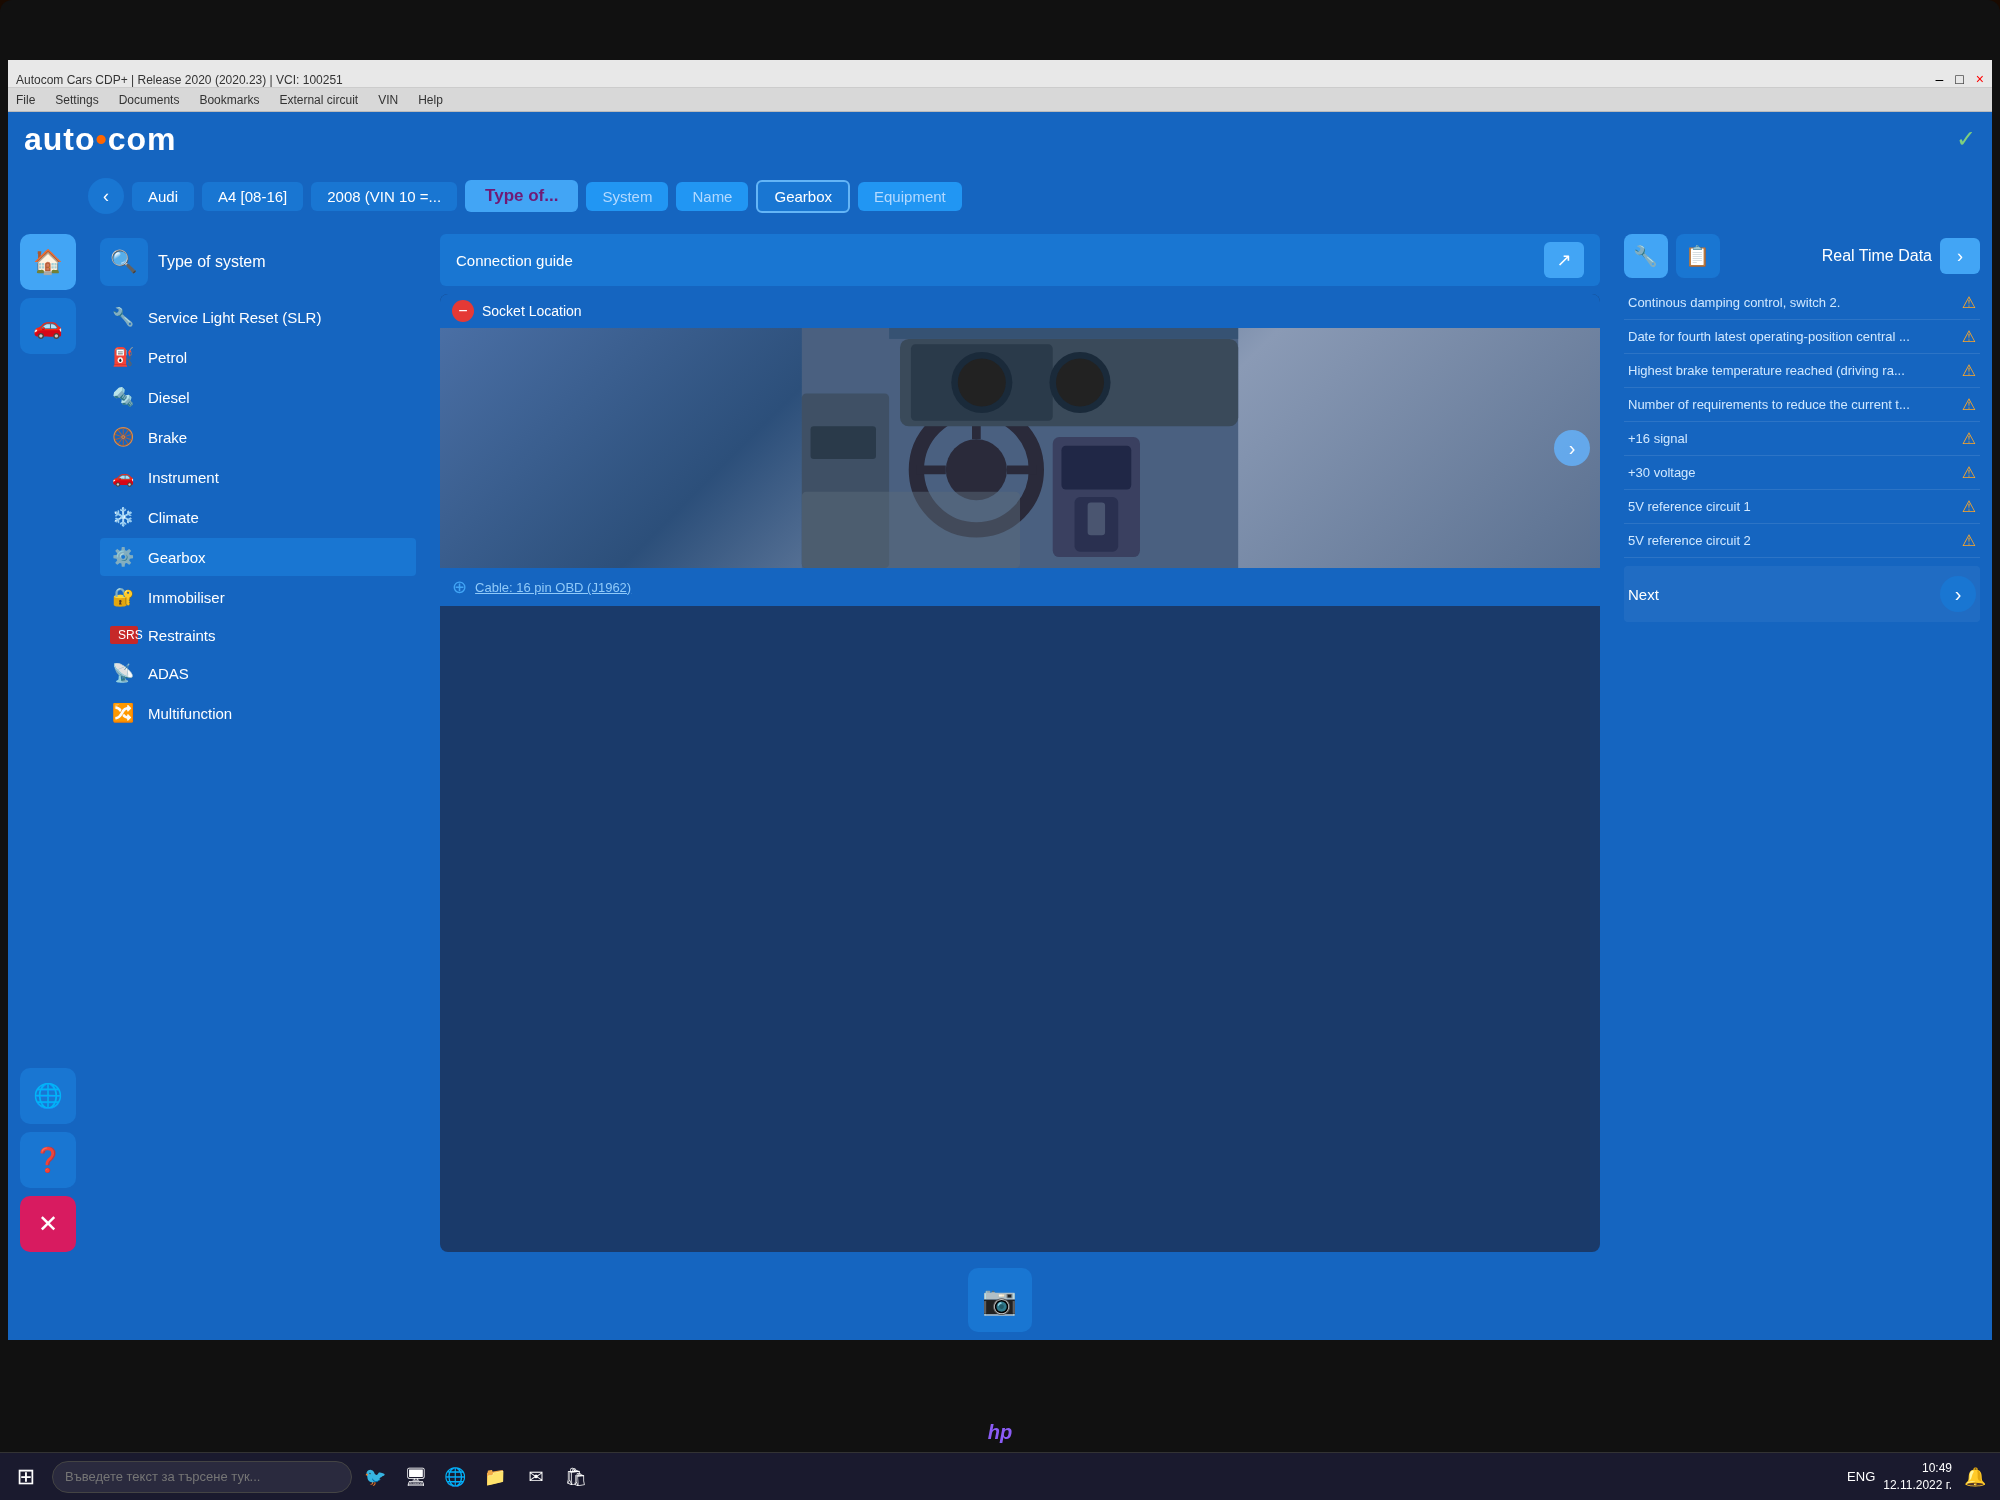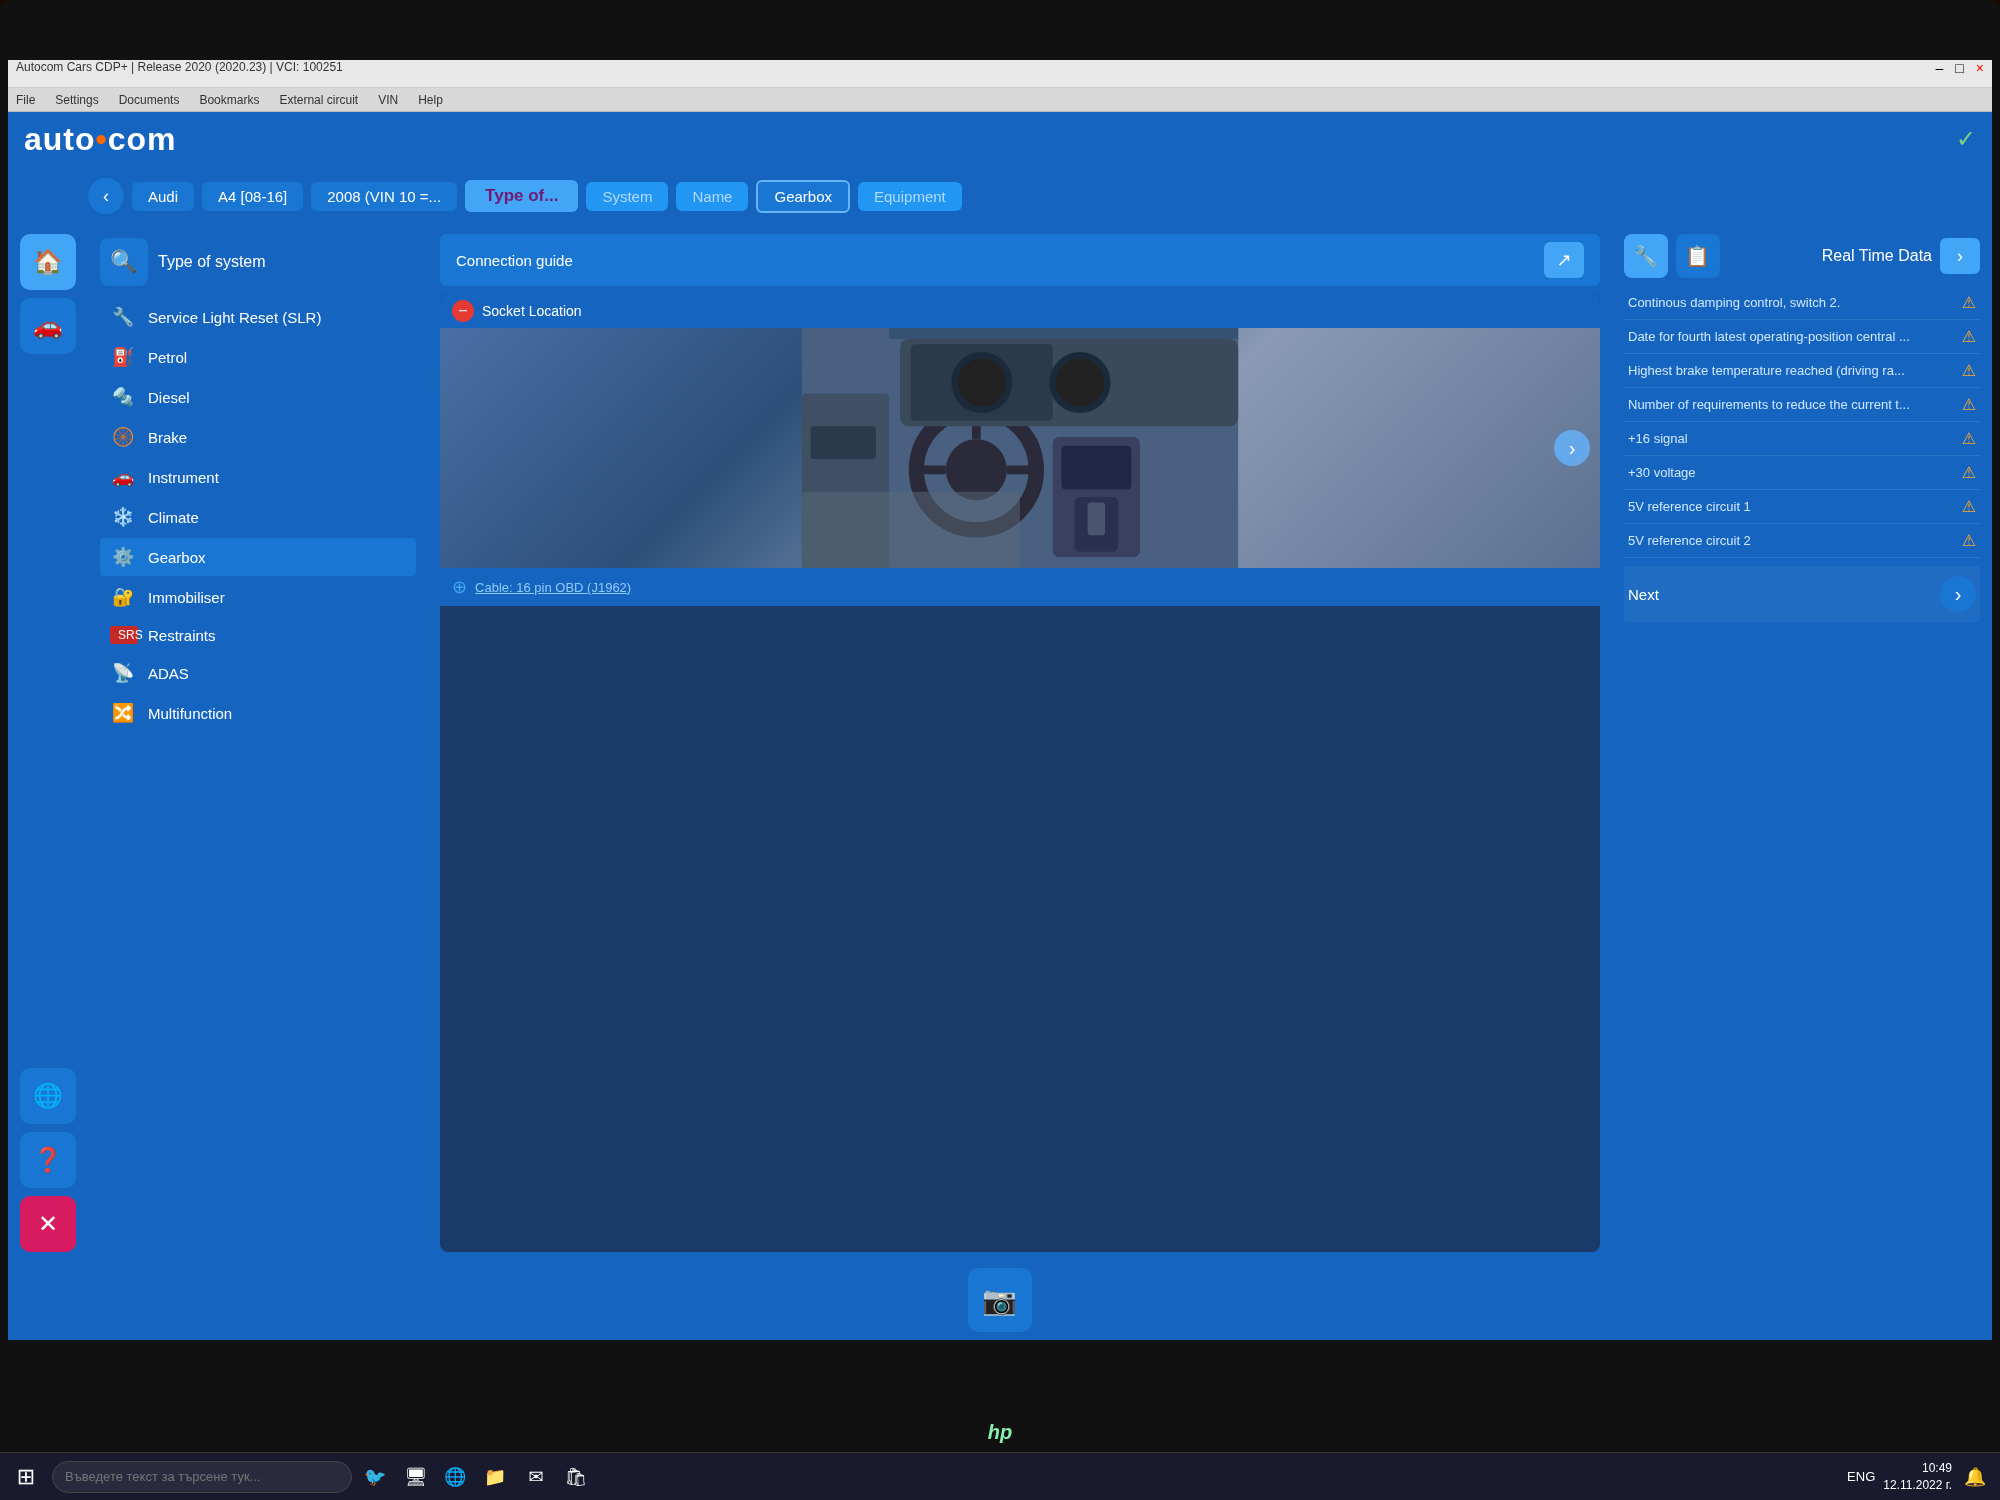--- a/index.html
+++ b/index.html
@@ -25,21 +25,21 @@
       top: 60px; left: 8px; right: 8px; bottom: 160px;
       background: #1565c0;
       overflow: hidden;
     }
 
     
     .title-bar {
       background: #e8e8e8;
       height: 28px;
       display: flex;
-      align-items: flex-start;
+      align-items: flex-end;
       padding: 0 8px;
       font-size: 12px;
       color: #333;
       border-bottom: 1px solid #ccc;
     }
 
     
     .menu-bar {
       background: #d8d8d8;
       height: 24px;
@@ -543,21 +543,21 @@
       text-align: right;
       line-height: 1.4;
     }
 
     
     .hp-logo {
       position: absolute;
       bottom: 56px;
       left: 50%;
       transform: translateX(-50%);
-      color: #86efac;
+      color: #8b5cf6;
       font-size: 20px;
       font-style: italic;
       font-weight: bold;
     }
   </style>
 </head>
 <body>
 
 <div class="monitor-bezel">
 

